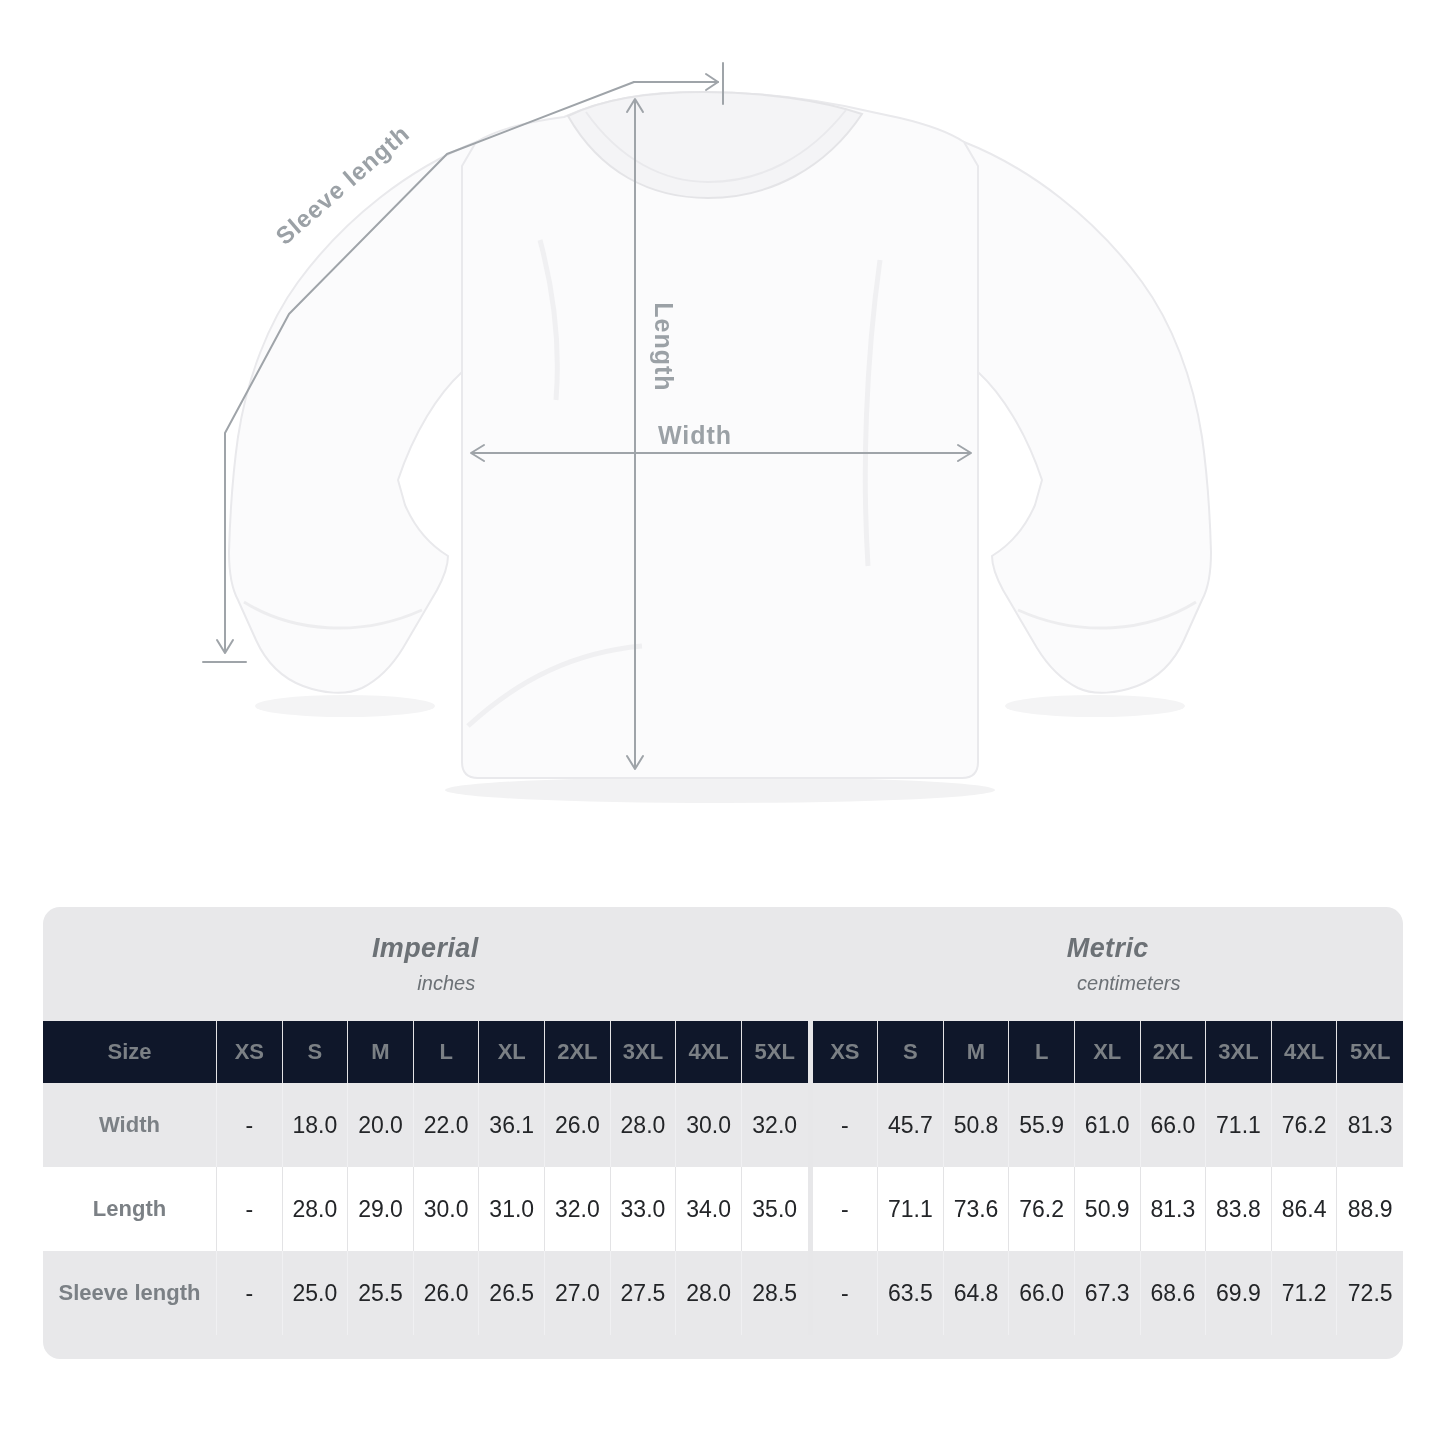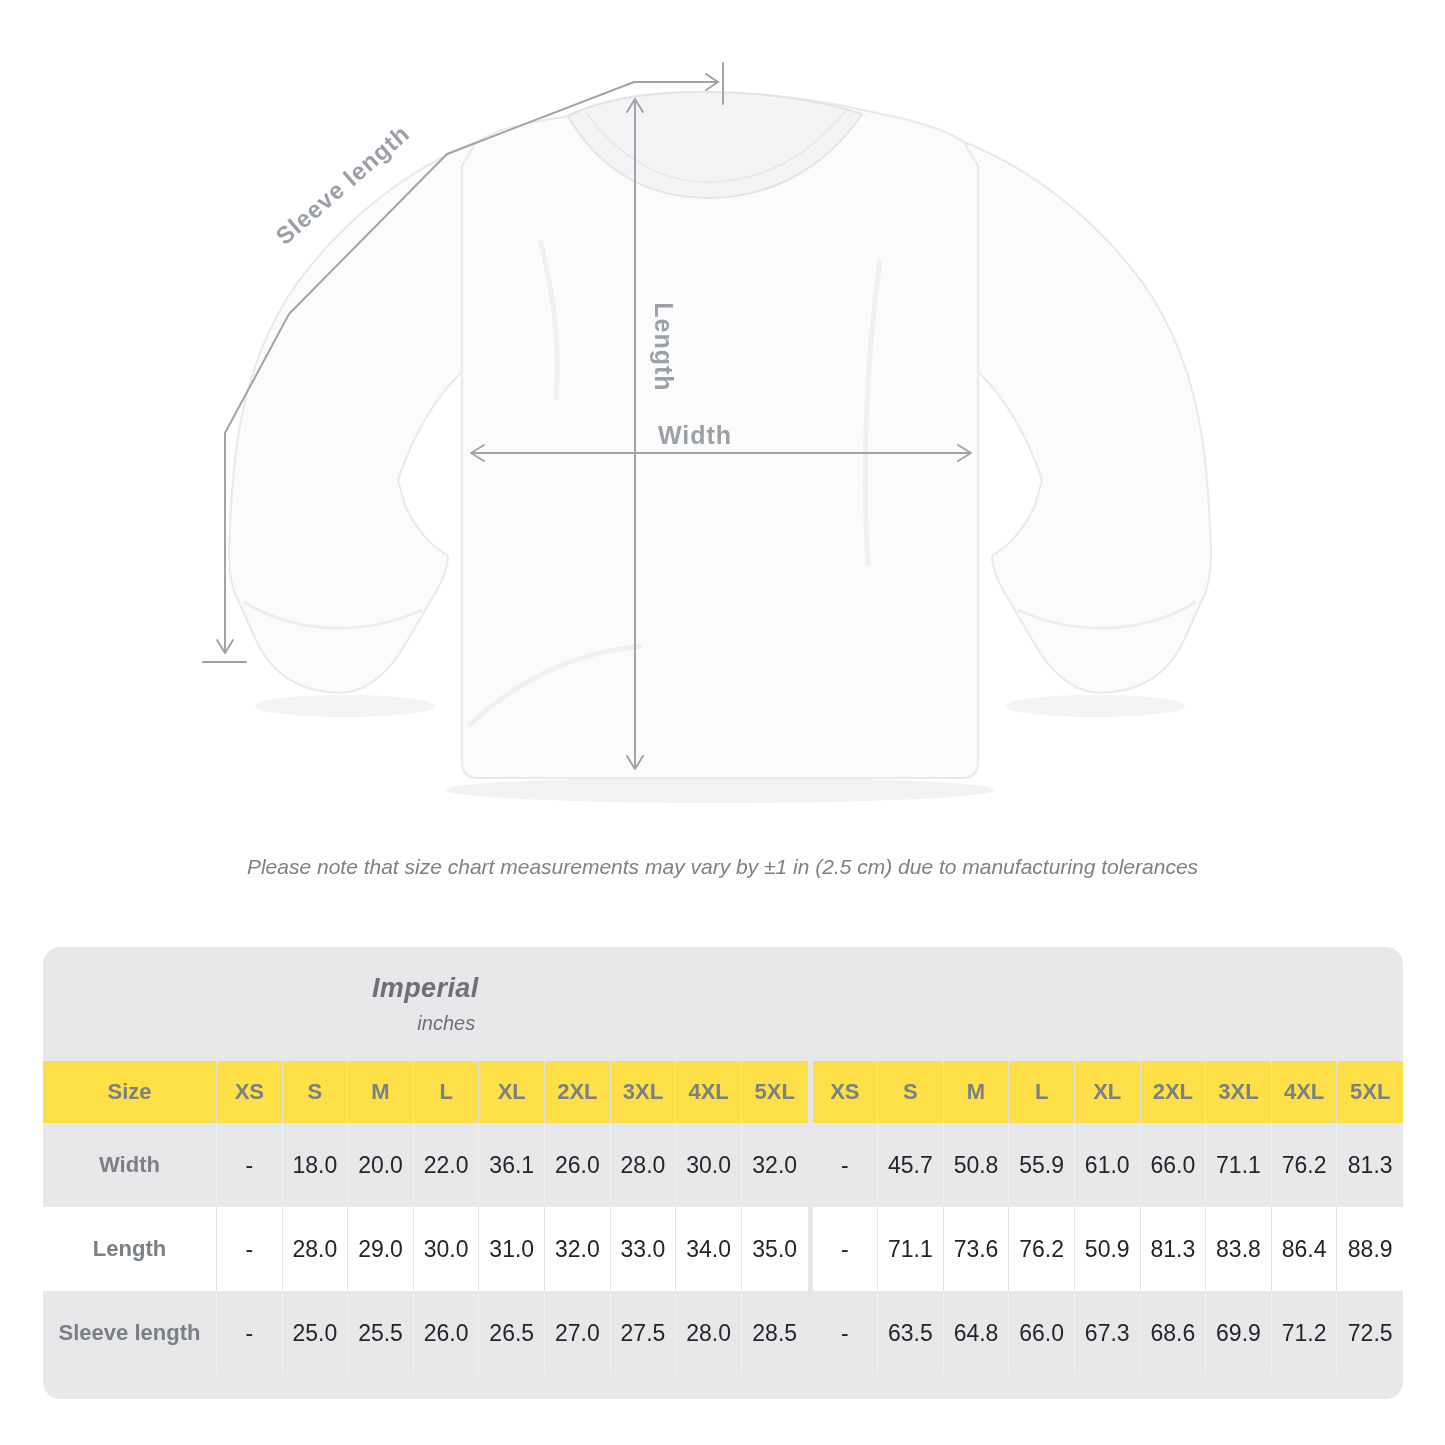--- a/index.html
+++ b/index.html
@@ -6,26 +6,26 @@
   .stage{position:relative;width:1445px;height:1445px;background:#ffffff;overflow:hidden;
          font-family:"Liberation Sans","DejaVu Sans",sans-serif;}
   .diagram-svg{position:absolute;top:0;left:0;}
 
   
   .caption{position:absolute;top:846px;left:0;width:1445px;text-align:center;}
   .caption .title{font-size:34px;font-weight:bold;color:#3a3d40;letter-spacing:.2px;}
   .caption .subtitle{margin-top:9px;font-size:21px;font-style:italic;color:#7e8286;}
 
   
-  .size-table{position:absolute;top:947px;left:43px;width:1360px;height:452px;
+  .size-table{position:absolute;top:907px;left:43px;width:1360px;height:452px;
               background:#e8e8ea;border-radius:17px;overflow:hidden;
               display:flex;flex-direction:column;}
   .trow{display:grid;grid-template-columns:174px repeat(9,1fr) 5px repeat(9,1fr);}
   .group-row{height:114px;}
-  .sizes-row{height:62px;background:#fde047;text-align:right;}
+  .sizes-row{height:62px;background:#0f172a;text-align:right;}
   .data-row{height:84px;}
   .data-row.white{background:#ffffff;}
 
   .gh{display:flex;flex-direction:column;align-items:center;justify-content:center;}
   .gh-imperial{grid-column:1/11;}
   .gh-metric{grid-column:12/21;}
   .group-title{font-size:27px;font-weight:bold;font-style:italic;color:#6c7176;letter-spacing:.4px;}
   .group-unit{margin-top:8px;font-size:20px;font-style:italic;color:#6c7176;margin-left:42px;}
 
   .c{display:flex;align-items:center;justify-content:center;border-right:1px solid #e3e3e5;}
@@ -141,29 +141,32 @@
     </g>
 
     <text class="dim-label" x="348" y="191" font-size="24" letter-spacing="1" text-anchor="middle" transform="rotate(-41 348 191)" fill="#a5aaae">Sleeve length</text>
 
     <text class="dim-label" x="655" y="347" font-size="25" letter-spacing="1" text-anchor="middle" transform="rotate(90 655 347)">Length</text>
 
     <text class="dim-label" x="695" y="444" font-size="25" letter-spacing="1" text-anchor="middle">Width</text>
   </svg>
 
   <div class="caption">
-    <div class="subtitle">Please note that size chart measurements may vary by ±1 in (2.5 cm) due to manufacturing tolerances</div>
   </div>
 
   <div class="size-table">
 
     <div class="trow group-row">
       <div class="gh gh-imperial">
         <div class="group-title">Imperial</div>
         <div class="group-unit">inches</div>
+      </div>
+      <div class="gh gh-metric">
+        <div class="group-title">Metric</div>
+        <div class="group-unit">centimeters</div>
       </div>
     </div>
 
     <div class="trow sizes-row">
       <div class="lab">Size</div>
       <div class="c h">XS</div>
       <div class="c h">S</div>
       <div class="c h">M</div>
       <div class="c h">L</div>
       <div class="c h">XL</div>

